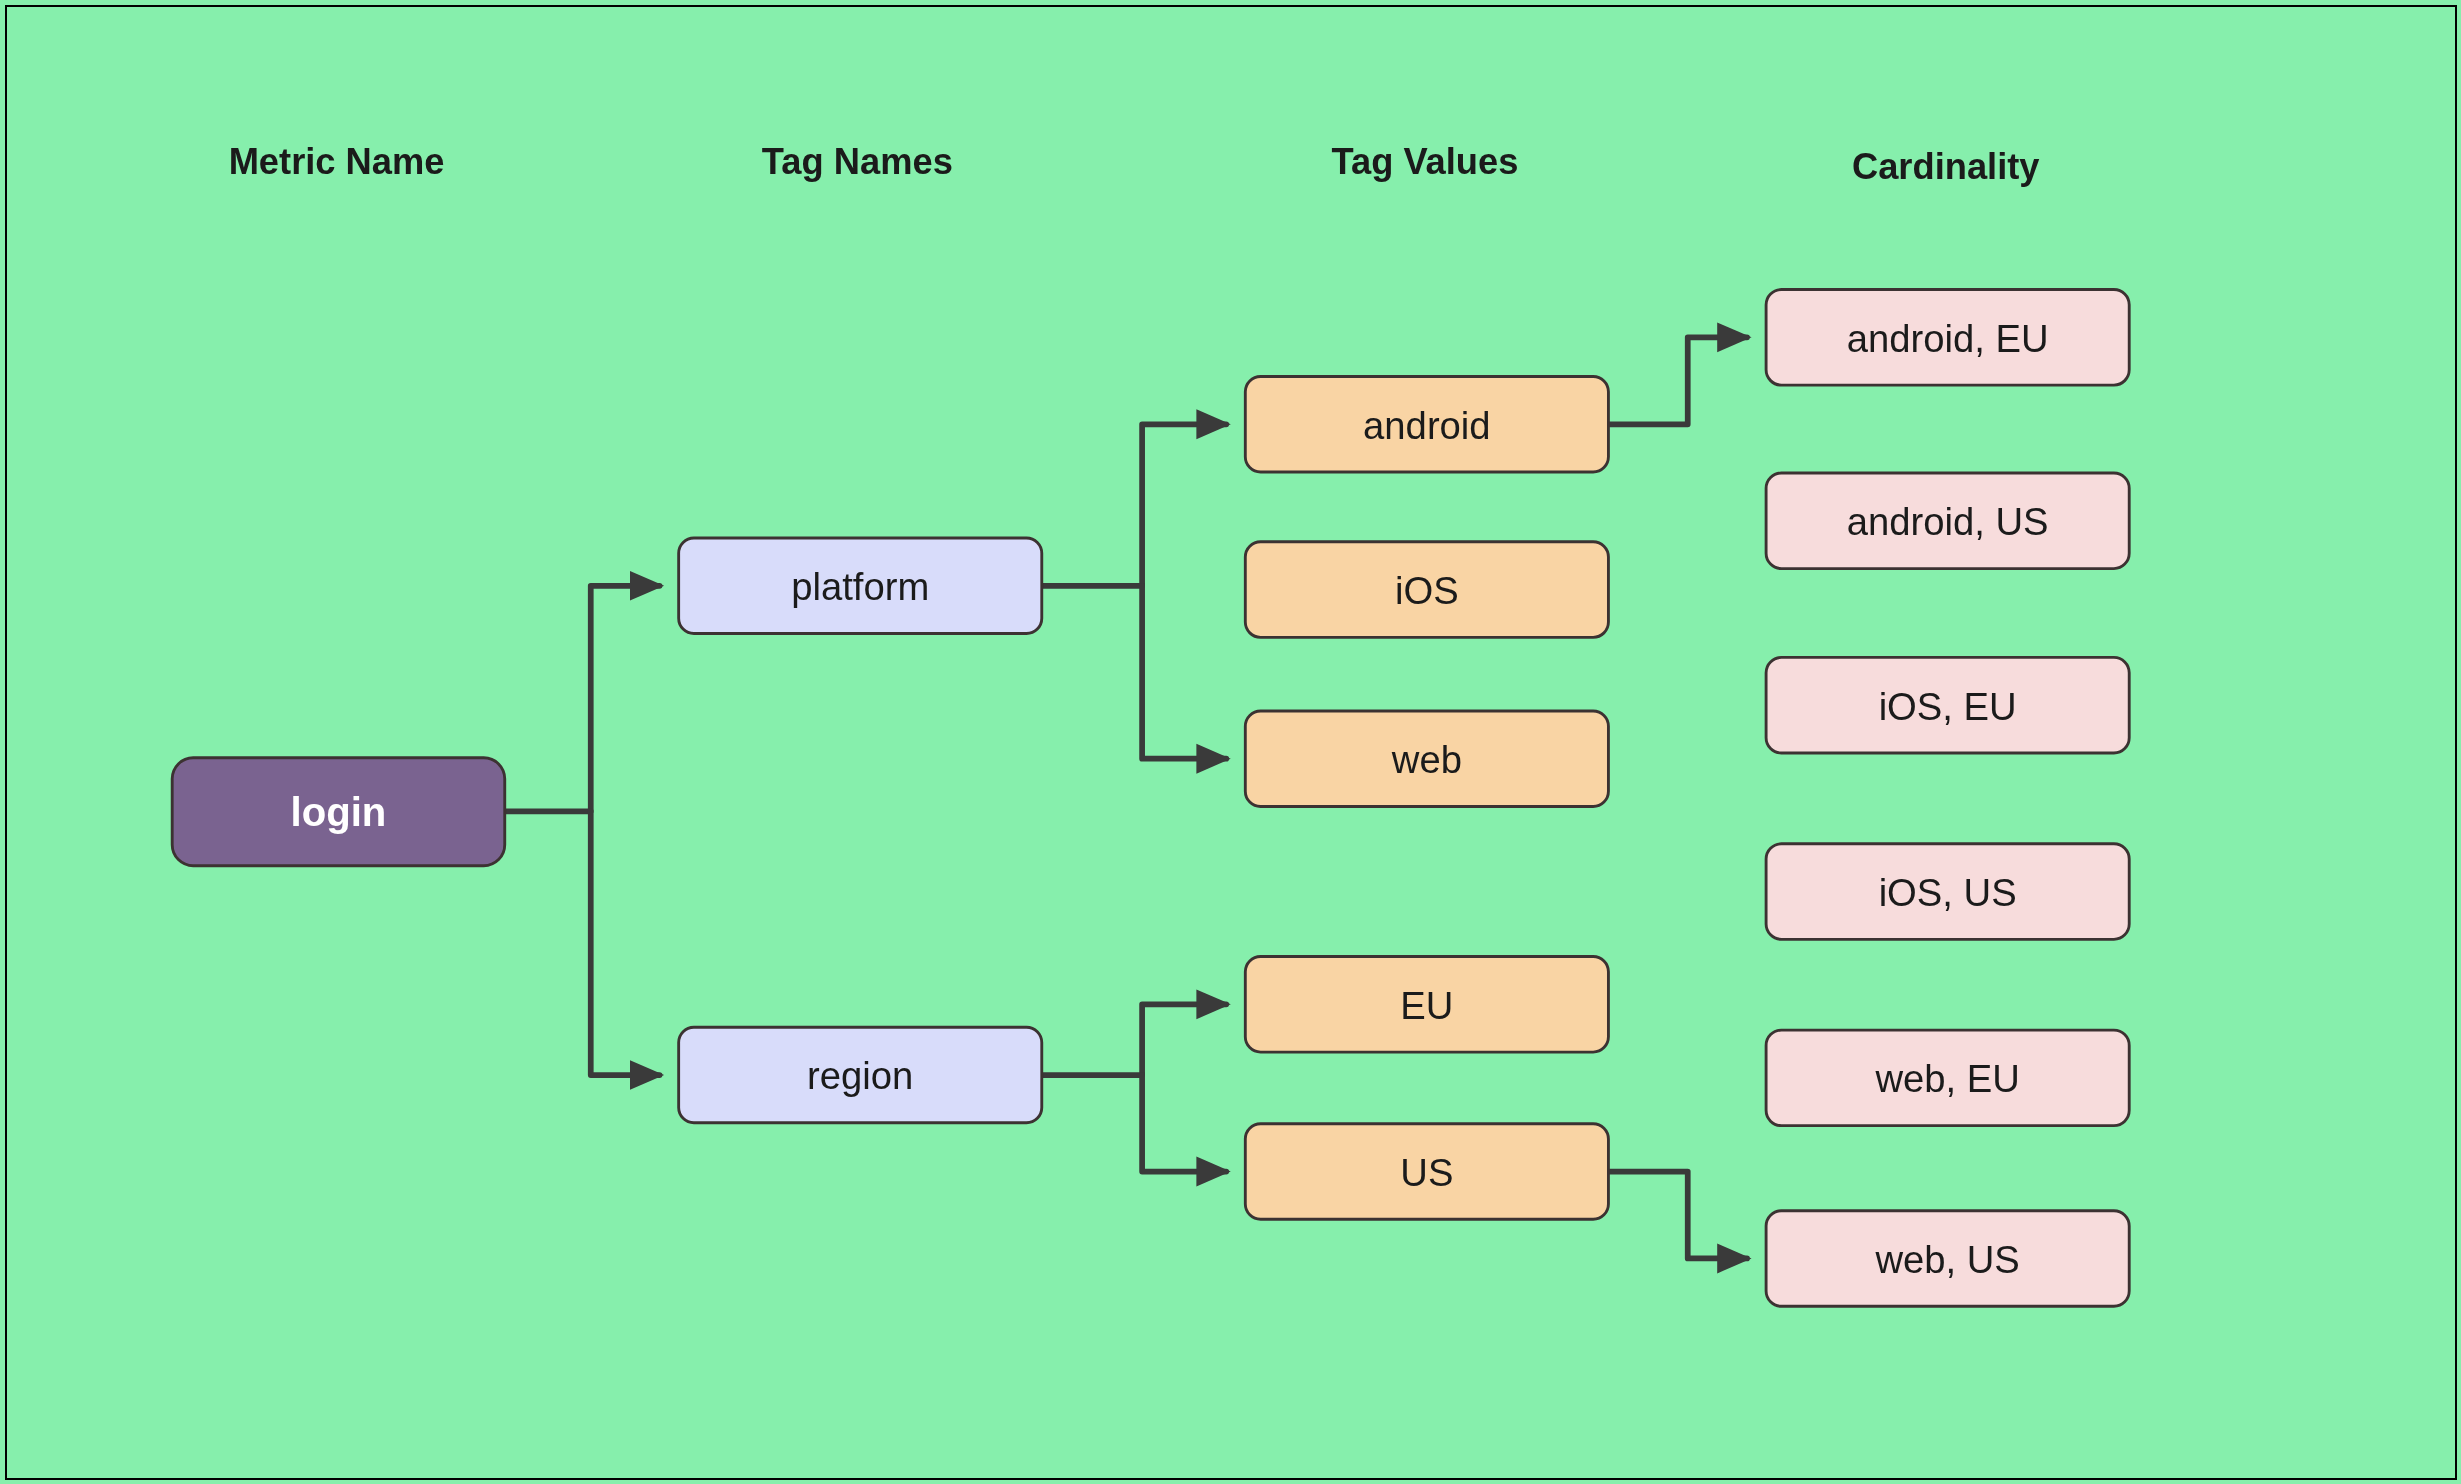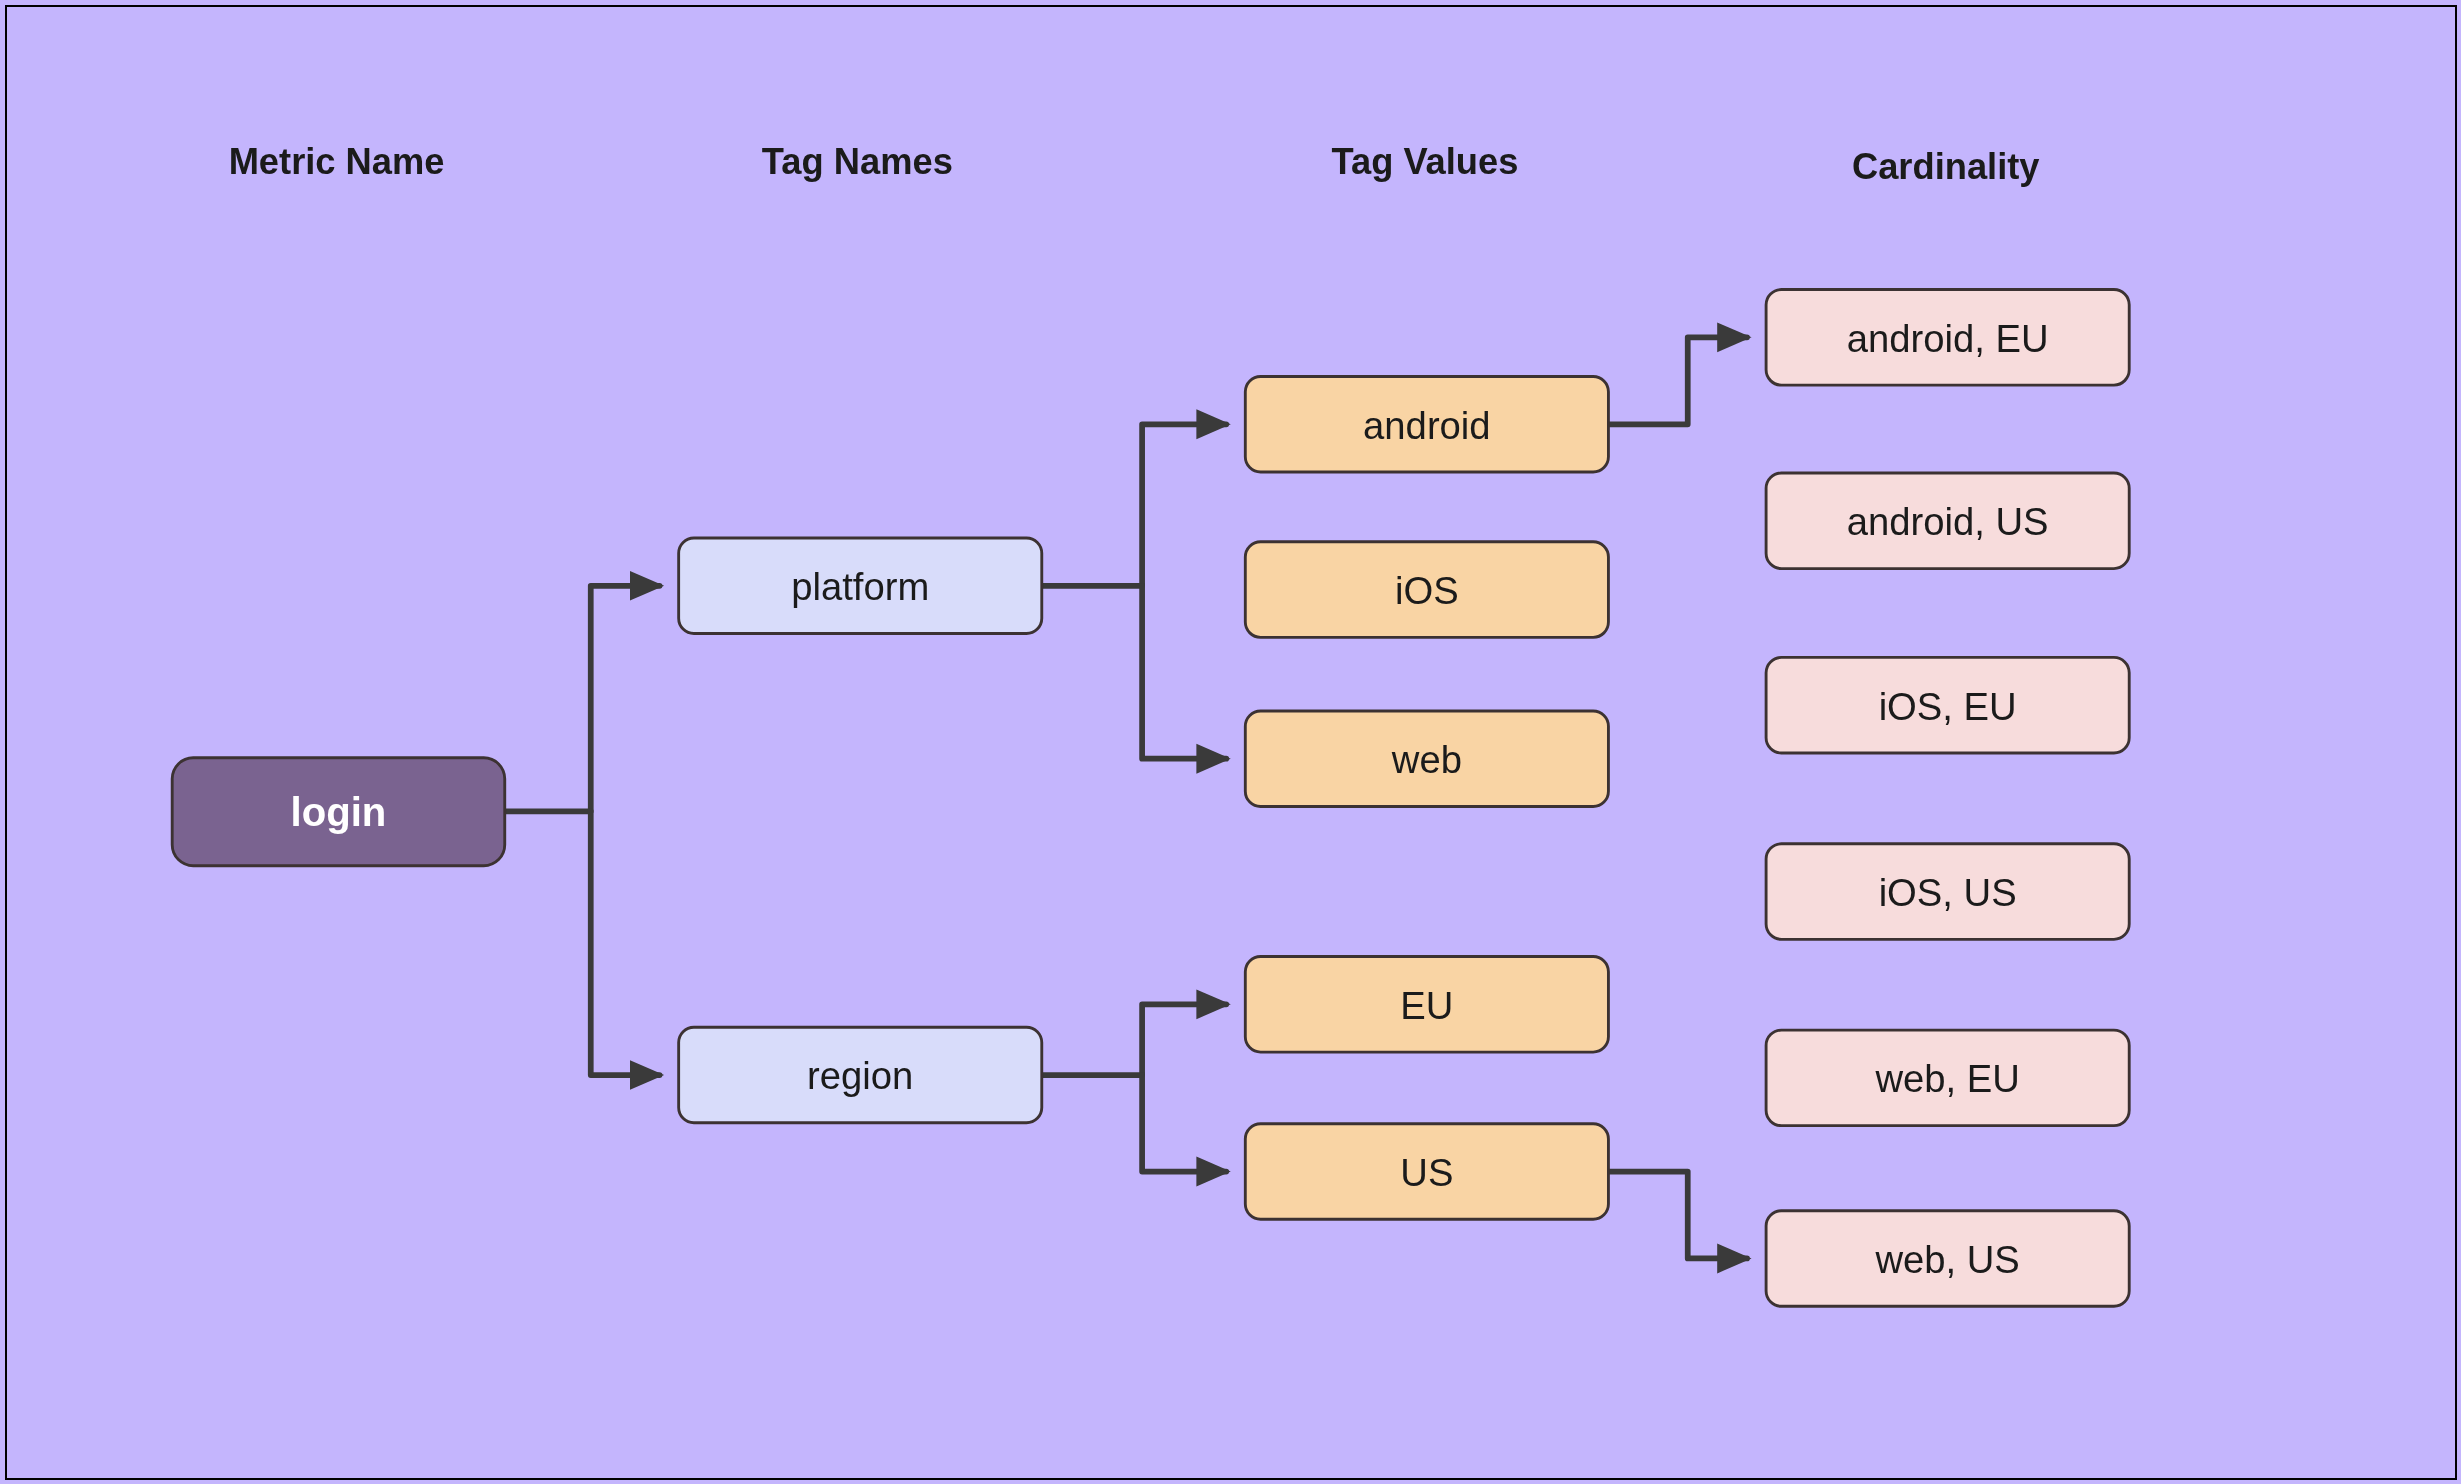--- a/index.html
+++ b/index.html
@@ -63,21 +63,21 @@
     fill: none;
     stroke: #3a3a3a;
     stroke-width: 6;
     stroke-linecap: round;
     stroke-linejoin: round;
   }
 </style>
 </head>
 <body>
 
-<div id="canvas" style="background: #c4b5fd; text-decoration: underline;">
+<div id="canvas" style="background: #86efac; text-decoration: underline;">
   <div id="frame" style="border-color: rgb(0, 0, 0);"></div>
 
   <svg id="diagram" viewBox="0 0 2575 1553">
     <defs>
       <marker id="arrowhead" markerWidth="7" markerHeight="7" refX="5.2" refY="3" orient="auto" markerUnits="strokeWidth">
         <path d="M 0 0.4 L 6 3 L 0 5.6 z" fill="#3a3a3a"></path>
       </marker>
     </defs>
 
     <g>

